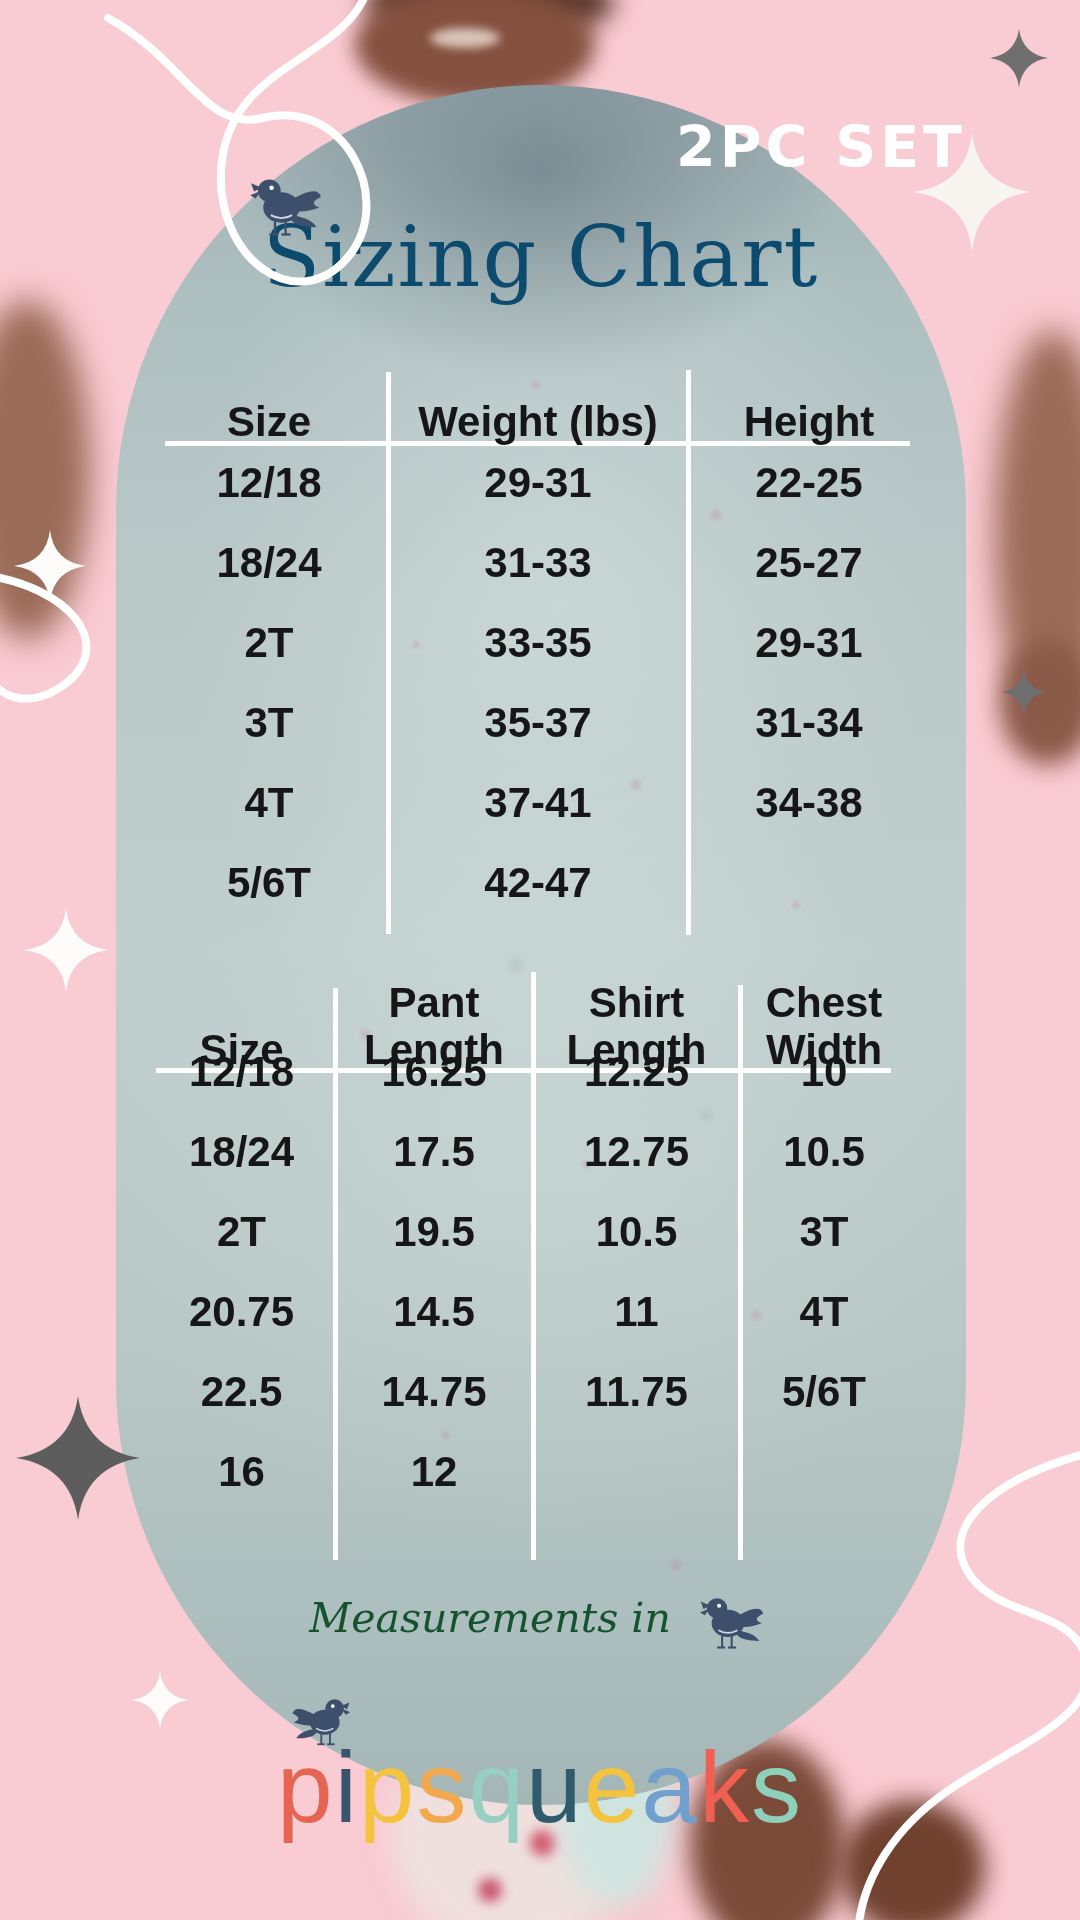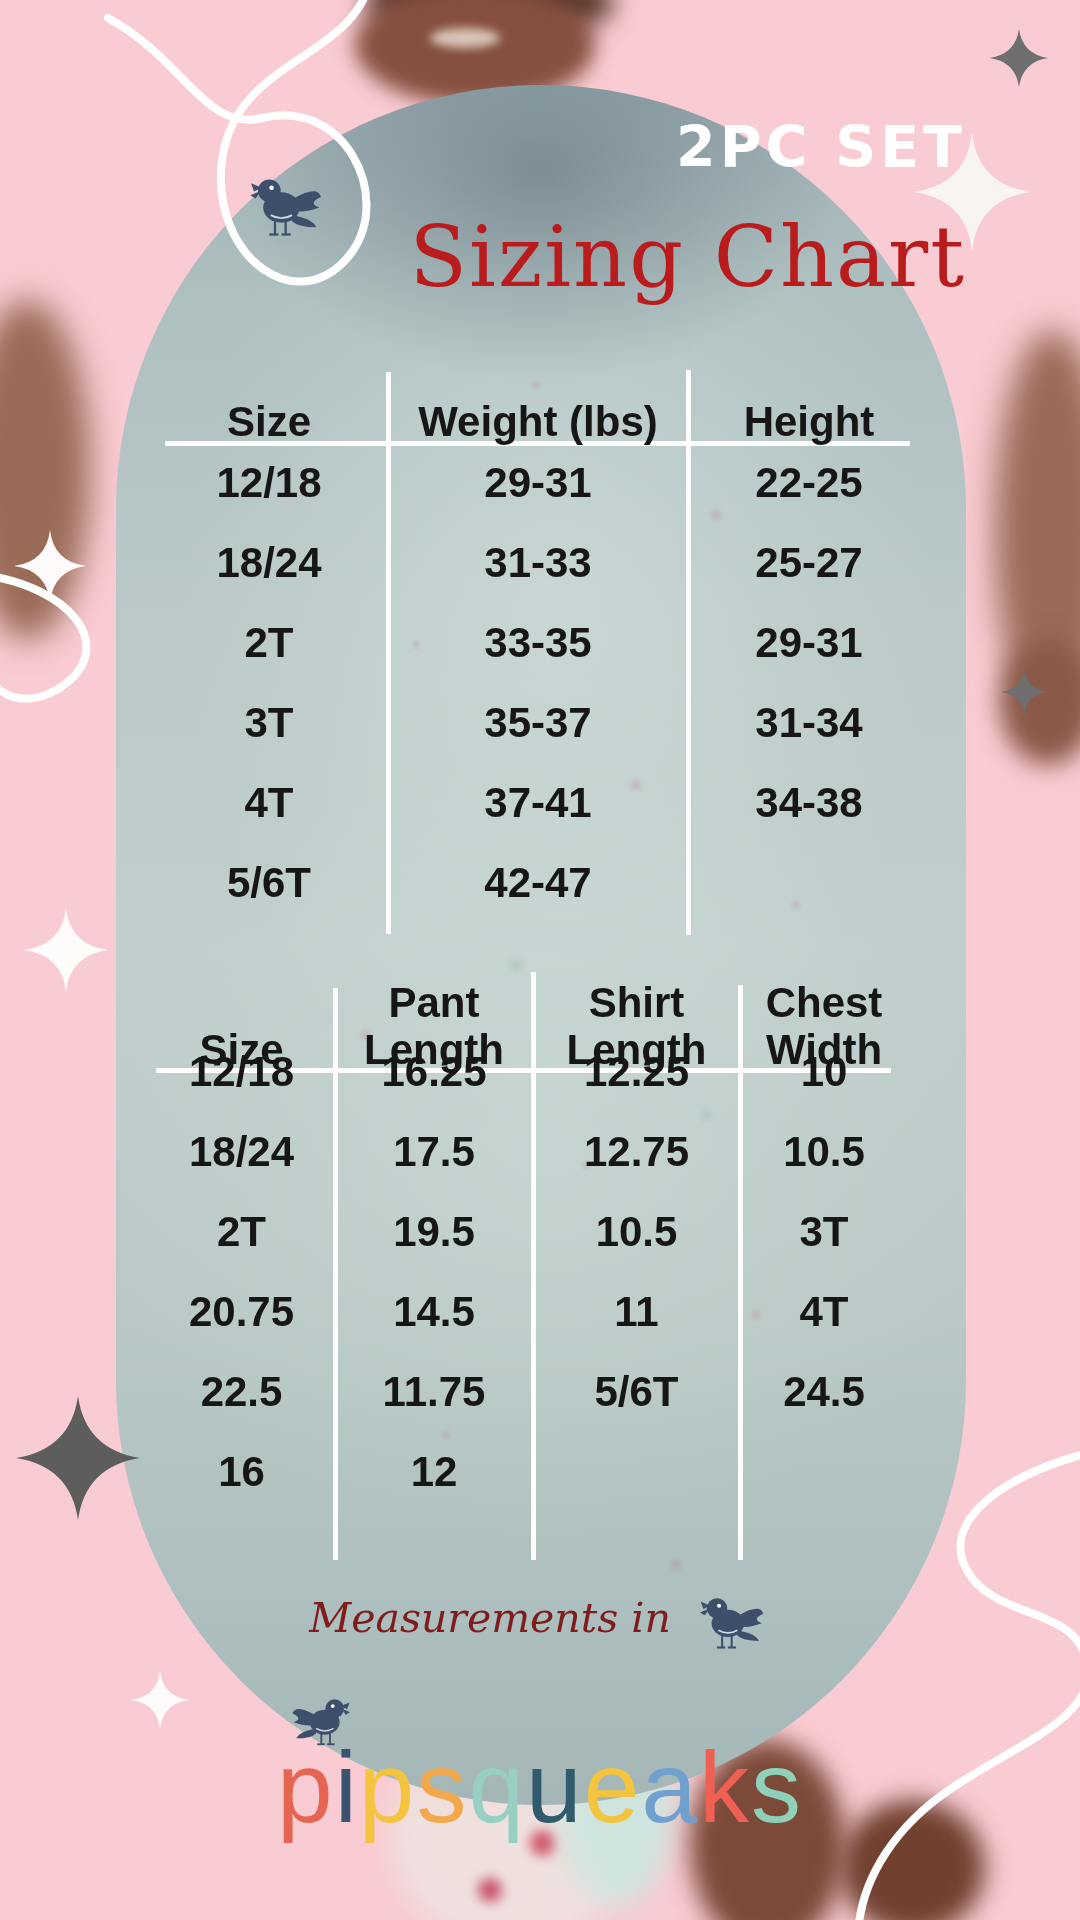--- a/index.html
+++ b/index.html
@@ -46,35 +46,35 @@
   .bird svg{display:block;width:100%;height:100%;}
   .flip{transform:scaleX(-1);}
   
   .kicker{
     position:absolute;left:116px;top:114px;width:850px;z-index:20;
     text-align:right;color:#ffffff;font-size:57px;font-weight:800;
     letter-spacing:4px;font-family:"DejaVu Sans",sans-serif;
   }
   .title{
     position:absolute;left:116px;top:208px;width:850px;z-index:20;
-    text-align:right;color:#b91c1c;font-size:84px;font-weight:500;
+    text-align:center;color:#0c4a6e;font-size:84px;font-weight:500;
     font-family:"DejaVu Serif",serif;letter-spacing:2px;
   }
   .tbl{position:absolute;z-index:20;display:grid;color:#161616;}
   .cell{display:flex;align-items:center;justify-content:center;
         font-weight:700;font-size:42px;white-space:nowrap;}
   .hdr{align-items:flex-end;padding-bottom:16px;font-size:42px;line-height:1.12;text-align:center;}
   .t1{left:150px;top:363px;width:780px;grid-template-columns:238px 300px 242px;grid-auto-rows:80px;}
   .t1 .hdr{height:82px;}
   .t2{left:148px;top:952px;width:760px;grid-template-columns:187px 198px 207px 168px;grid-auto-rows:80px;}
   .t2 .hdr{height:121px;}
   .line{position:absolute;background:#ffffff;z-index:15;}
   .footnote{
     position:absolute;left:250px;top:1596px;width:480px;z-index:20;
-    text-align:center;color:#7f1d1d;font-size:41px;font-style:italic;
+    text-align:center;color:#14532d;font-size:41px;font-style:italic;
     font-family:"DejaVu Serif",serif;line-height:1.12;
   }
   .footnote .l2{letter-spacing:3px;}
   .logo{
     position:absolute;left:0;top:1730px;width:1080px;z-index:20;
     text-align:center;font-size:100px;font-weight:400;letter-spacing:2px;
     font-family:"Liberation Sans",sans-serif;
   }
 </style>
 </head>
@@ -245,23 +245,23 @@
     <div class="cell">10.5</div>
     <div class="cell">2T</div>
     <div class="cell">19.5</div>
     <div class="cell">10.5</div>
     <div class="cell">3T</div>
     <div class="cell">20.75</div>
     <div class="cell">14.5</div>
     <div class="cell">11</div>
     <div class="cell">4T</div>
     <div class="cell">22.5</div>
+    <div class="cell">14.75</div>
     <div class="cell">11.75</div>
     <div class="cell">5/6T</div>
-    <div class="cell">24.5</div>
     <div class="cell">16</div>
     <div class="cell">12</div>
   </div>
 
   <div class="footnote">
     <div class="l1">Measurements in</div>
   </div>
 
   <div class="logo">
     <span style="color: rgb(229, 101, 82);">p</span><span style="color: rgb(58, 83, 110);">i</span><span style="color: rgb(244, 196, 62);">p</span><span style="color: rgb(242, 169, 78);">s</span><span style="color: rgb(151, 207, 195);">q</span><span style="color: rgb(47, 91, 109);">u</span><span style="color: rgb(244, 196, 62);">e</span><span style="color: rgb(111, 160, 206);">a</span><span style="color: rgb(239, 95, 82);">k</span><span style="color: rgb(143, 208, 187);">s</span>

